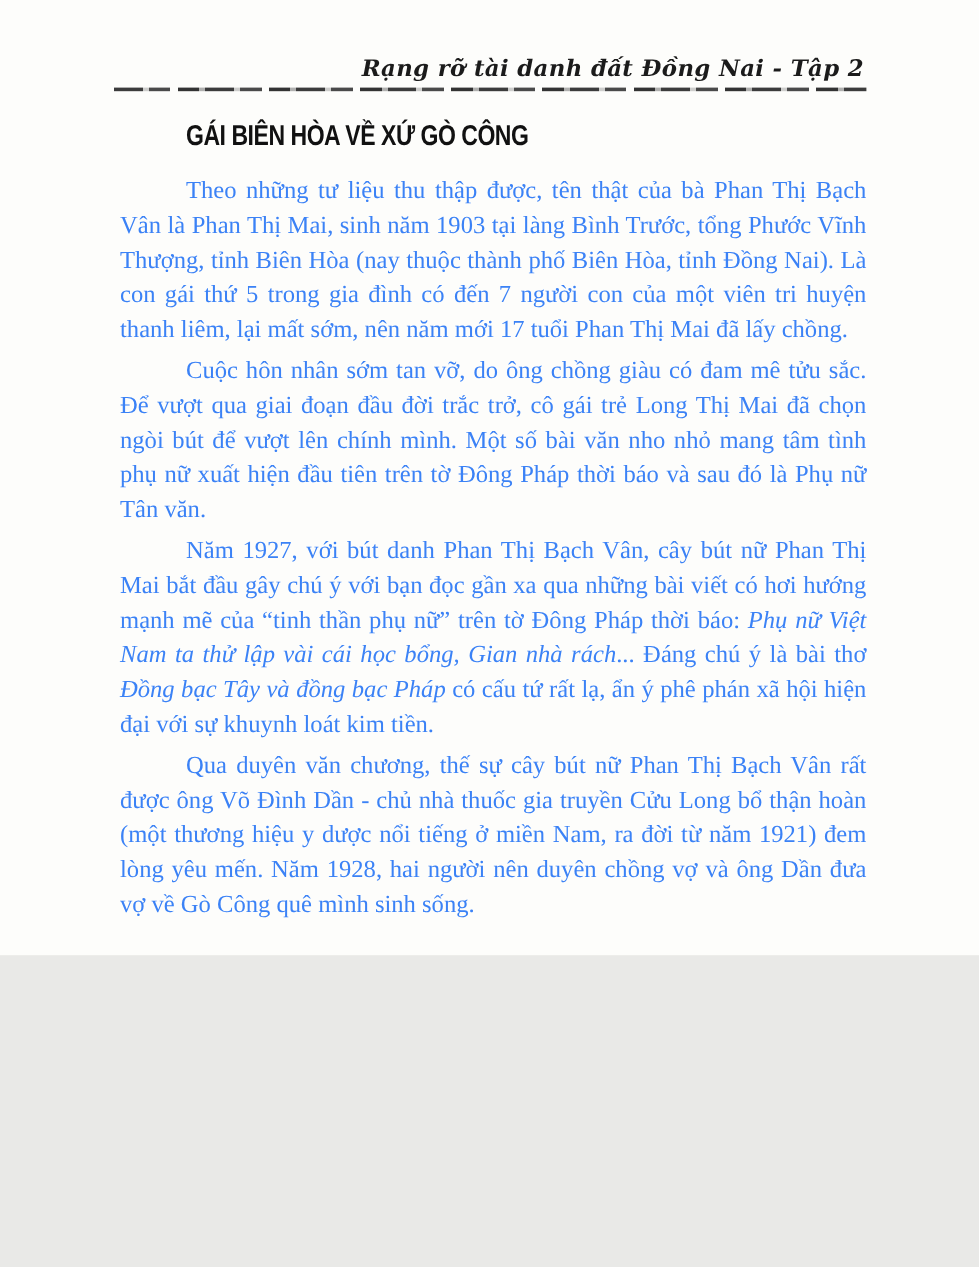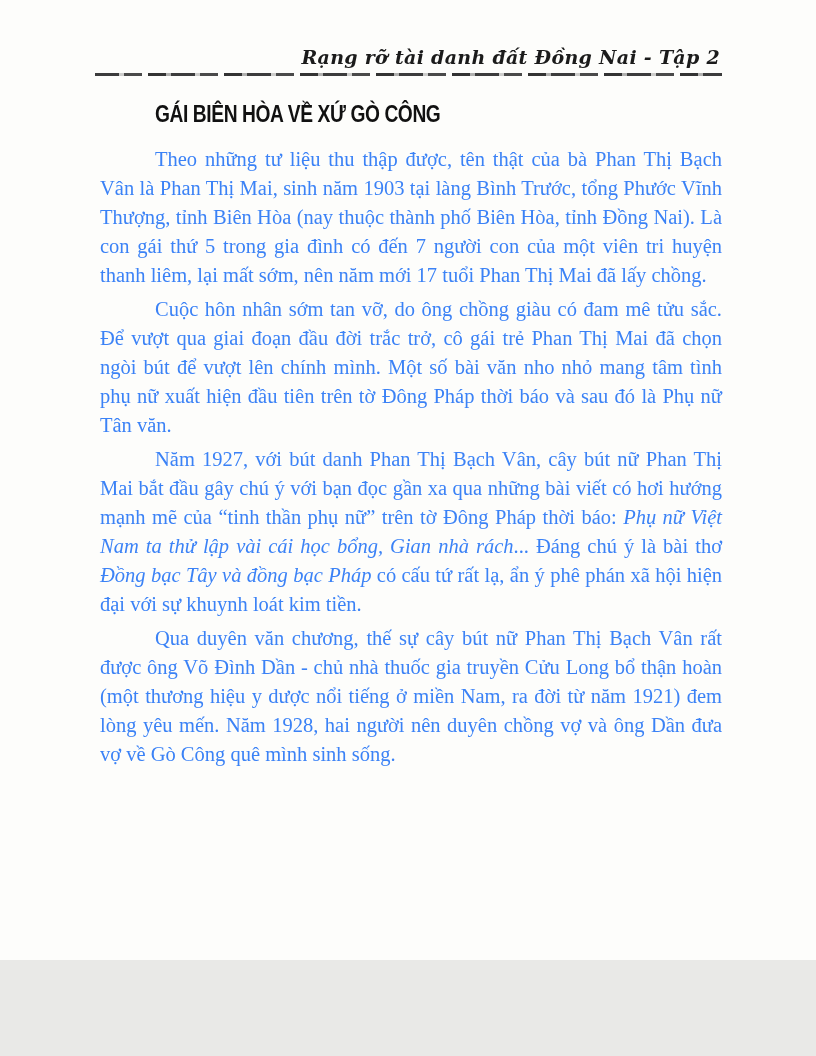--- a/index.html
+++ b/index.html
@@ -3,21 +3,21 @@
 <meta charset="utf-8">
 <style>
   html, body { margin: 0; padding: 0; }
   body {
     width: 816px; height: 1056px;
     background: #e9e9e7;
     font-family: "Liberation Serif", serif;
   }
   .page {
     position: relative;
-    width: 816px; height: 960px;
+    width: 816px; height: 796px;
     background: #fdfdfb;
     overflow: hidden;
     color: #161616;
   }
   .content {
     position: absolute;
     left: 100px; top: 46px; width: 622px;
   }
   .running-header {
     text-align: right;
@@ -82,20 +82,20 @@
   <div class="content">
 
     <div class="running-header">Rạng rỡ tài danh đất Đồng Nai - Tập 2</div>
 
     <div class="header-rule"></div>
 
     <h1 class="section-heading">GÁI BIÊN HÒA VỀ XỨ GÒ CÔNG</h1>
 
     <div class="body-text">
       <p><span>Theo những tư liệu thu thập được, tên thật của bà Phan Thị Bạch Vân là Phan Thị Mai, sinh năm 1903 tại làng Bình Trước, tổng Phước Vĩnh Thượng, tỉnh Biên Hòa (nay thuộc thành phố Biên Hòa, tỉnh Đồng Nai). Là con gái thứ 5 trong gia đình có đến 7 người con của một viên tri huyện thanh liêm, lại mất sớm, nên năm mới 17 tuổi Phan Thị Mai đã lấy chồng.</span></p>
-      <p><span>Cuộc hôn nhân sớm tan vỡ, do ông chồng giàu có đam mê tửu sắc. Để vượt qua giai đoạn đầu đời trắc trở, cô gái trẻ Phan Thị Mai đã chọn ngòi bút để vượt lên chính mình. Một số bài văn nho nhỏ mang tâm tình phụ nữ xuất hiện đầu tiên trên tờ Đông Pháp thời báo và sau đó là Phụ nữ Tân văn.</span></p>
+      <p><span>Cuộc hôn nhân sớm tan vỡ, do ông chồng giàu có đam mê tửu sắc. Để vượt qua giai đoạn đầu đời trắc trở, cô gái trẻ Long Thị Mai đã chọn ngòi bút để vượt lên chính mình. Một số bài văn nho nhỏ mang tâm tình phụ nữ xuất hiện đầu tiên trên tờ Đông Pháp thời báo và sau đó là Phụ nữ Tân văn.</span></p>
       <p><span>Năm 1927, với bút danh Phan Thị Bạch Vân, cây bút nữ Phan Thị Mai bắt đầu gây chú ý với bạn đọc gần xa qua những bài viết có hơi hướng mạnh mẽ của “tinh thần phụ nữ” trên tờ Đông Pháp thời báo: </span><span class="it">Phụ nữ Việt Nam ta thử lập vài cái học bổng, Gian nhà rách</span><span>... Đáng chú ý là bài thơ </span><span class="it">Đồng bạc Tây và đồng bạc Pháp</span><span> có cấu tứ rất lạ, ẩn ý phê phán xã hội hiện đại với sự khuynh loát kim tiền.</span></p>
       <p><span>Qua duyên văn chương, thế sự cây bút nữ Phan Thị Bạch Vân rất được ông Võ Đình Dần - chủ nhà thuốc gia truyền Cửu Long bổ thận hoàn (một thương hiệu y dược nổi tiếng ở miền Nam, ra đời từ năm 1921) đem lòng yêu mến. Năm 1928, hai người nên duyên chồng vợ và ông Dần đưa vợ về Gò Công quê mình sinh sống.</span></p>
     </div>
   </div>
 
   <div class="page-number">30</div>
 </div>
 
 </body></html>

